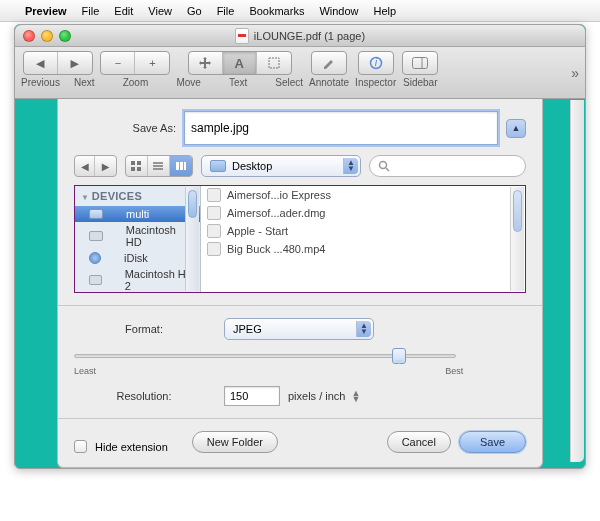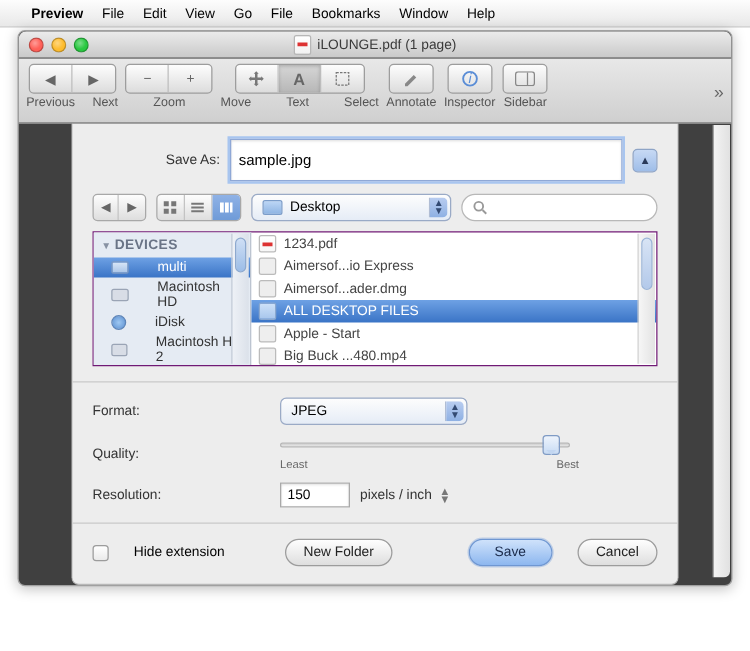--- a/index.html
+++ b/index.html
@@ -1,21 +1,21 @@
 <!DOCTYPE html>
 <html><head>
 <meta charset="utf-8">
 <style>
 *{box-sizing:border-box;margin:0;padding:0;font-family:"Lucida Grande","Helvetica Neue",Arial,sans-serif;font-size:11px;-webkit-font-smoothing:antialiased}
 body{width:600px;height:521px;background:#fff;overflow:hidden}
 .menubar{height:22px;background:linear-gradient(#fdfdfd,#e8e8e8);border-bottom:1px solid #c9c9c9;display:flex;align-items:center;padding:0 10px;gap:15px}
 .menubar .apple{font-size:14px}
 .menubar .app{font-weight:bold}
 .menubar span{cursor:default}
-.window{position:absolute;left:14px;top:24px;width:572px;border:1px solid #a0a0a0;border-radius:6px;background:#404040;box-shadow:0 2px 10px rgba(0,0,0,.25)}
+.window{position:absolute;left:14px;top:24px;width:572px;border:1px solid #a0a0a0;border-radius:6px;background:#14b8a6;box-shadow:0 2px 10px rgba(0,0,0,.25)}
 .titlebar{height:22px;background:linear-gradient(#ececec,#c9c9c9);border-top-left-radius:6px;border-top-right-radius:6px;border-bottom:1px solid #a7a7a7;display:flex;align-items:center;padding:0 8px;position:relative}
 .traffic{display:flex;gap:6px}
 .tl{width:12px;height:12px;border-radius:50%;border:1px solid rgba(0,0,0,.25);background:radial-gradient(circle at 40% 35%,#fff6,transparent 55%),var(--c)}
 .tl.r{--c:#ff5f57}.tl.y{--c:#febc2e}.tl.g{--c:#28c840}
 .title{position:absolute;left:0;right:0;text-align:center;font-size:12px;color:#3a3a3a;display:flex;justify-content:center;align-items:center;gap:5px}
 .pdf-icon{width:14px;height:16px;background:linear-gradient(#fff,#f2f2f2);border:1px solid #b7b7b7;border-radius:2px;position:relative}
 .pdf-icon::after{content:"";position:absolute;top:5px;left:2px;right:2px;height:3px;background:#d33}
 .toolbar{height:52px;background:linear-gradient(#e8e8e8,#cfcfcf);border-bottom:1px solid #a0a0a0;display:flex;align-items:flex-start;padding:4px 6px;gap:6px}
 .tbg{display:flex;flex-direction:column;align-items:center;gap:2px}
 .tbg .lbl{font-size:10px;color:#555}
@@ -58,31 +58,31 @@
 .frow.sel{background:linear-gradient(#6ea1e4,#3a74c6);color:#fff}
 .fico{width:14px;height:14px;background:#eee;border:1px solid #bbb;border-radius:2px}
 .fico.pdf{background:linear-gradient(#fff,#f7f7f7)}
 .fico.pdf::after{content:"";display:block;margin:5px 2px 0;height:3px;background:#d33}
 .fico.fol{background:linear-gradient(#cde1f8,#a8c6ec);border-color:#8aa8cf}
 .fcar{margin-left:auto;color:#999;font-size:9px}
 .fc-scroll{position:absolute;right:1px;top:1px;bottom:1px;width:14px;background:linear-gradient(90deg,#f6f6f6,#e3e3e3);border-left:1px solid #cfcfcf}
 .fc-thumb{position:absolute;left:2px;right:2px;top:3px;height:42px;border-radius:6px;background:linear-gradient(#d8e4f5,#b3c9ea);border:1px solid #9ab4d8}
 .divider{height:1px;background:#c9c9c9;margin:12px -16px}
 .optrow{display:flex;align-items:center;margin:8px 0}
-.optrow .lab{width:150px;text-align:left;padding-right:10px;color:#333}
+.optrow .lab{width:150px;text-align:center;padding-right:10px;color:#333}
 .res-in{width:56px;height:20px;border:1px solid #a9a9a9;background:#fff;padding:0 5px;font-size:11px;outline:none;box-shadow:inset 0 1px 2px rgba(0,0,0,.12)}
 .unit{margin-left:8px;color:#333}
 .stepper{margin-left:6px;color:#777;font-size:9px;line-height:6px}
 .quality{flex:1;position:relative;height:30px}
 .qtrack{position:absolute;left:0;right:70px;top:6px;height:4px;background:linear-gradient(#cfcfcf,#e8e8e8);border:1px solid #b6b6b6;border-radius:3px}
 .qthumb{position:absolute;top:0;width:14px;height:16px;left:calc(72% - 7px);background:linear-gradient(#eef4fc,#c7dbf4);border:1px solid #7f9bc5;border-radius:3px}
 .qthumb::after{content:"";position:absolute;left:50%;bottom:-5px;transform:translateX(-50%);border:4px solid transparent;border-top-color:#c2d6f1}
 .qlab{position:absolute;top:18px;font-size:9px;color:#666}
 .qlab.l{left:0}.qlab.r{right:70px;transform:translateX(40%)}
-.footer{display:flex;align-items:center;gap:20px;margin-top:4px}
+.footer{display:flex;align-items:flex-end;gap:8px;margin-top:4px}
 .chk{width:13px;height:13px;border:1px solid #9c9c9c;border-radius:3px;background:linear-gradient(#fff,#eaeaea)}
 .btn{height:22px;padding:0 14px;border:1px solid #9c9c9c;border-radius:11px;background:linear-gradient(#fefefe,#dedede);display:flex;align-items:center;font-size:11px;color:#222}
 .btn.primary{background:linear-gradient(#cfe2fb,#8db7ef);border-color:#6f97d2;color:#1a2a4a;font-weight:500;padding:0 20px;box-shadow:0 0 0 1px rgba(120,160,220,.4)}
 .spacer{flex:1}
 .win-scroll{position:absolute;right:1px;top:75px;bottom:6px;width:14px;background:linear-gradient(90deg,#f3f3f3,#e1e1e1);border-left:1px solid #cdcdcd;border-bottom-right-radius:5px}
 svg{display:block}
 </style>
 </head>
 <body>
 
@@ -262,35 +262,26 @@
               <span>Macintosh HD 2</span>
             </div>
           </div>
         <div class="sb-scroll">
             <div class="sb-thumb"></div>
           </div>
       </div>
       <div class="filecol">
         <div id="file-items">
             <div class="frow">
-              <span class="fico pdf"></span>
-              <span>1234.pdf</span>
-            </div>
-            <div class="frow">
               <span class="fico "></span>
               <span>Aimersof...io Express</span>
             </div>
             <div class="frow">
               <span class="fico "></span>
               <span>Aimersof...ader.dmg</span>
-            </div>
-            <div class="frow sel">
-              <span class="fico fol"></span>
-              <span>ALL DESKTOP FILES</span>
-              <span class="fcar">▶</span>
             </div>
             <div class="frow">
               <span class="fico "></span>
               <span>Apple - Start</span>
             </div>
             <div class="frow">
               <span class="fico "></span>
               <span>Big Buck ...480.mp4</span>
             </div>
           </div>
@@ -304,21 +295,20 @@
 
     <div class="optrow">
       <div class="lab">Format:</div>
       <div class="popup" style="min-width:150px">
         <span>JPEG</span>
         <span class="arr">▲<br>▼</span>
       </div>
     </div>
 
     <div class="optrow">
-      <div class="lab">Quality:</div>
       <div class="quality">
         <div class="qtrack"></div>
         <div class="qthumb"></div>
         <span class="qlab l">Least</span>
         <span class="qlab r">Best</span>
       </div>
     </div>
 
     <div class="optrow">
       <div class="lab">Resolution:</div>
@@ -330,23 +320,23 @@
     <div class="divider"></div>
 
     <div class="footer">
       <div class="chk"></div>
       <span>Hide extension</span>
       <div style="width:8px"></div>
       <div class="btn">
           <span>New Folder</span>
         </div>
       <div class="spacer"></div>
+      <div class="btn">
+          <span>Cancel</span>
+        </div>
       <div class="btn primary">
           <span>Save</span>
         </div>
-      <div class="btn">
-          <span>Cancel</span>
-        </div>
     </div>
   </div>
 
   <div class="win-scroll"></div>
 </div>
 
 </body></html>

